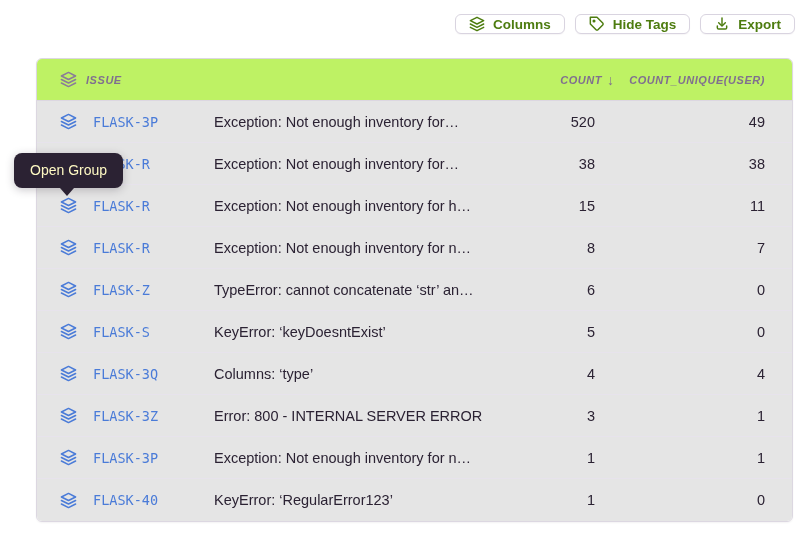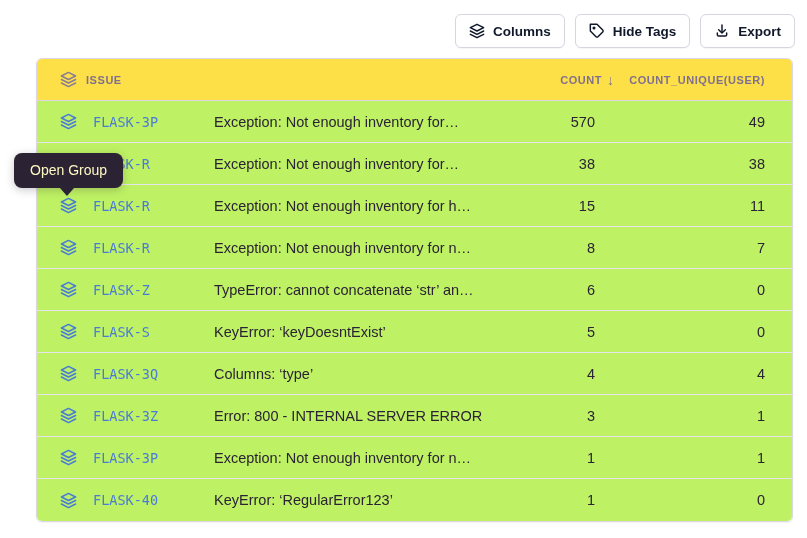--- a/index.html
+++ b/index.html
@@ -8,47 +8,47 @@
     width:807px; height:538px; position:relative;
     background:#ffffff;
     font-family:"Liberation Sans", sans-serif;
     color:#2b2233;
     overflow:hidden;
   }
 
   
   .toolbar { position:absolute; top:14px; right:12px; display:flex; gap:10px; }
   .btn {
-    height:34px; display:flex; align-items:center; gap:8px;
+    height:20px; display:flex; align-items:center; gap:8px;
     padding:0 13px; background:#fff;
     border:1px solid #d9d4e0; border-radius:6px;
-    font-size:13.5px; font-weight:700; color:#0f172a;
+    font-size:13.5px; font-weight:700; color:#4d7c0f;
     cursor:pointer; box-shadow:0 1px 1px rgba(43,34,51,0.04);
     font-family:"Liberation Sans", sans-serif;
   }
   .btn svg { display:block; }
 
   
   .table {
     position:absolute; left:36px; top:58px; width:757px;
     background:#fff; border:1px solid #dcd7e1; border-radius:6px;
     box-shadow:0 1px 2px rgba(43,34,51,0.06);
     overflow:hidden;
   }
   .thead, .tr {
     display:grid;
     grid-template-columns:177px 1fr 96px 170px;
     padding-right:27px;
     height:42px; align-items:center;
   }
   .thead {
-    background:#fde047; border-bottom:1px solid #dcd7e1;
-    color:#80708f; font-size:11px; font-weight:700; letter-spacing:.55px;
-  }
-  .tr { border-bottom:1px solid #e7e3ec; font-size:14.5px; color:#2b2233; background:#bef264; }
+    background:#bef264; border-bottom:1px solid #dcd7e1;
+    color:#80708f; font-size:11px; font-weight:700; letter-spacing:.55px;font-style:italic;
+  }
+  .tr { border-bottom:1px solid #e7e3ec; font-size:14.5px; color:#2b2233; background:#e5e5e5; }
   .tr:last-child { border-bottom:none; }
 
   .cell-issue { display:flex; align-items:center; padding-left:23px; }
   .thead .cell-issue { gap:9px; }
   .tr .cell-issue { gap:16px; }
   .icon-stack { display:flex; }
   .icon-blue { color:#4a7bd8; }
   .icon-gray { color:#8a7c99; }
 
   .issue-link {
@@ -137,21 +137,21 @@
       <span class="icon-stack icon-blue">
         <svg viewBox="0 0 24 24" width="17" height="17" fill="none" stroke="currentColor" stroke-width="2.2" stroke-linecap="round" stroke-linejoin="round">
               <polygon points="12 2 2 7 12 12 22 7 12 2"></polygon>
               <polyline points="2 12 12 17 22 12"></polyline>
               <polyline points="2 17 12 22 22 17"></polyline>
             </svg>
       </span>
       <a href="#" class="issue-link">FLASK-3P</a>
     </div>
     <div class="cell-title">Exception: Not enough inventory for…</div>
-    <div class="cell-count">570</div>
+    <div class="cell-count">520</div>
     <div class="cell-unique">49</div>
   </div>
 
   <div class="tr">
     <div class="cell-issue">
       <span class="icon-stack icon-blue">
         <svg viewBox="0 0 24 24" width="17" height="17" fill="none" stroke="currentColor" stroke-width="2.2" stroke-linecap="round" stroke-linejoin="round">
               <polygon points="12 2 2 7 12 12 22 7 12 2"></polygon>
               <polyline points="2 12 12 17 22 12"></polyline>
               <polyline points="2 17 12 22 22 17"></polyline>

